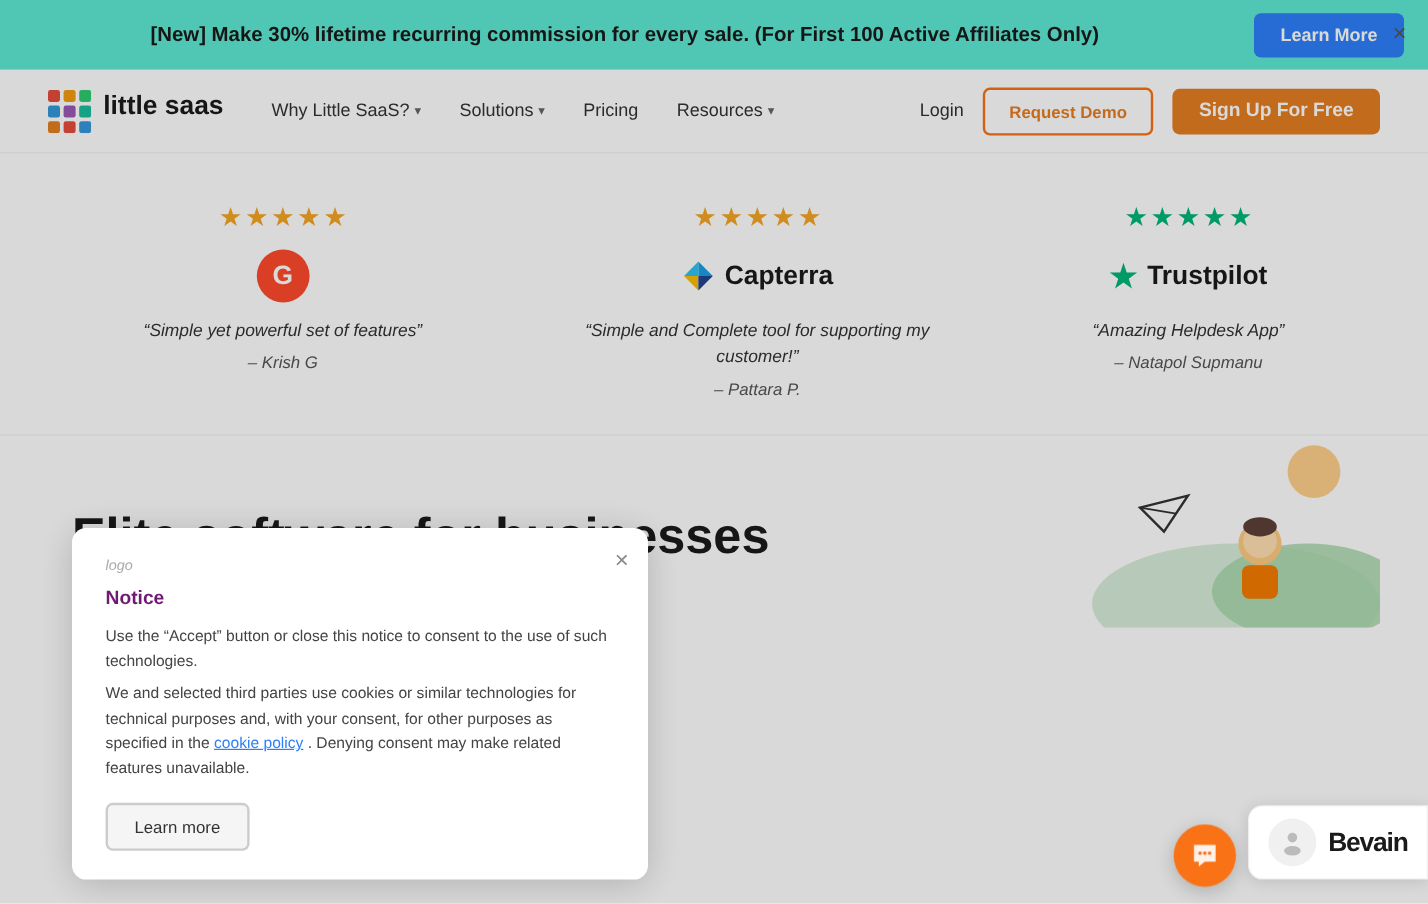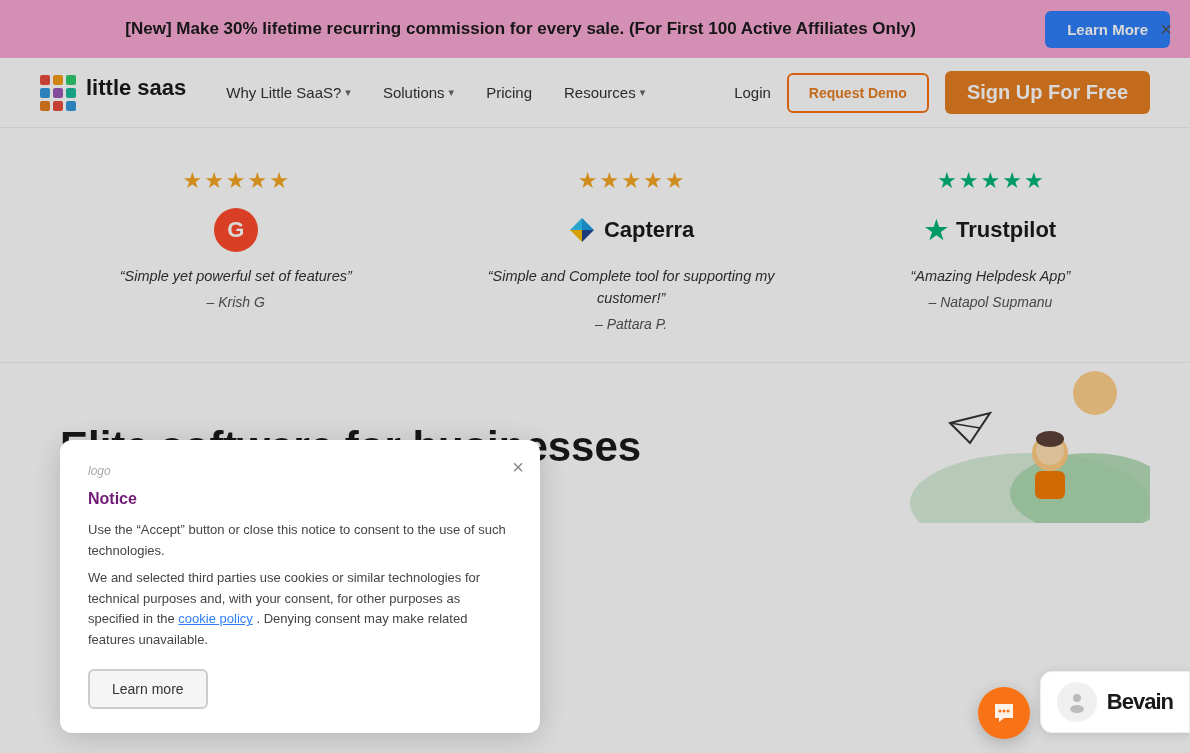--- a/index.html
+++ b/index.html
@@ -1,20 +1,20 @@
 <!DOCTYPE html>
 <html><head>
   <meta charset="utf-8">
   <style>
     * { margin: 0; padding: 0; box-sizing: border-box; }
     body { font-family: -apple-system, BlinkMacSystemFont, 'Segoe UI', sans-serif; background: #fff; width: 1190px; overflow-x: hidden; }
 
     
     .top-banner {
-      background: #f9a8d4;
+      background: #5eead4;
       display: flex;
       align-items: center;
       justify-content: flex-end;
       padding: 10px 20px;
       position: relative;
       min-height: 58px;
     }
     .top-banner-text {
       font-size: 17px;
       font-weight: 600;
@@ -109,21 +109,21 @@
       font-size: 14px;
       font-weight: 600;
       cursor: pointer;
     }
     .btn-signup {
       padding: 10px 22px;
       background: #e67e22;
       border: none;
       border-radius: 6px;
       color: #fff;
-      font-size: 20px;
+      font-size: 16px;
       font-weight: 700;
       cursor: pointer;
     }
 
     
     .reviews-section {
       display: flex;
       justify-content: space-around;
       align-items: flex-start;
       padding: 40px 60px 30px;

